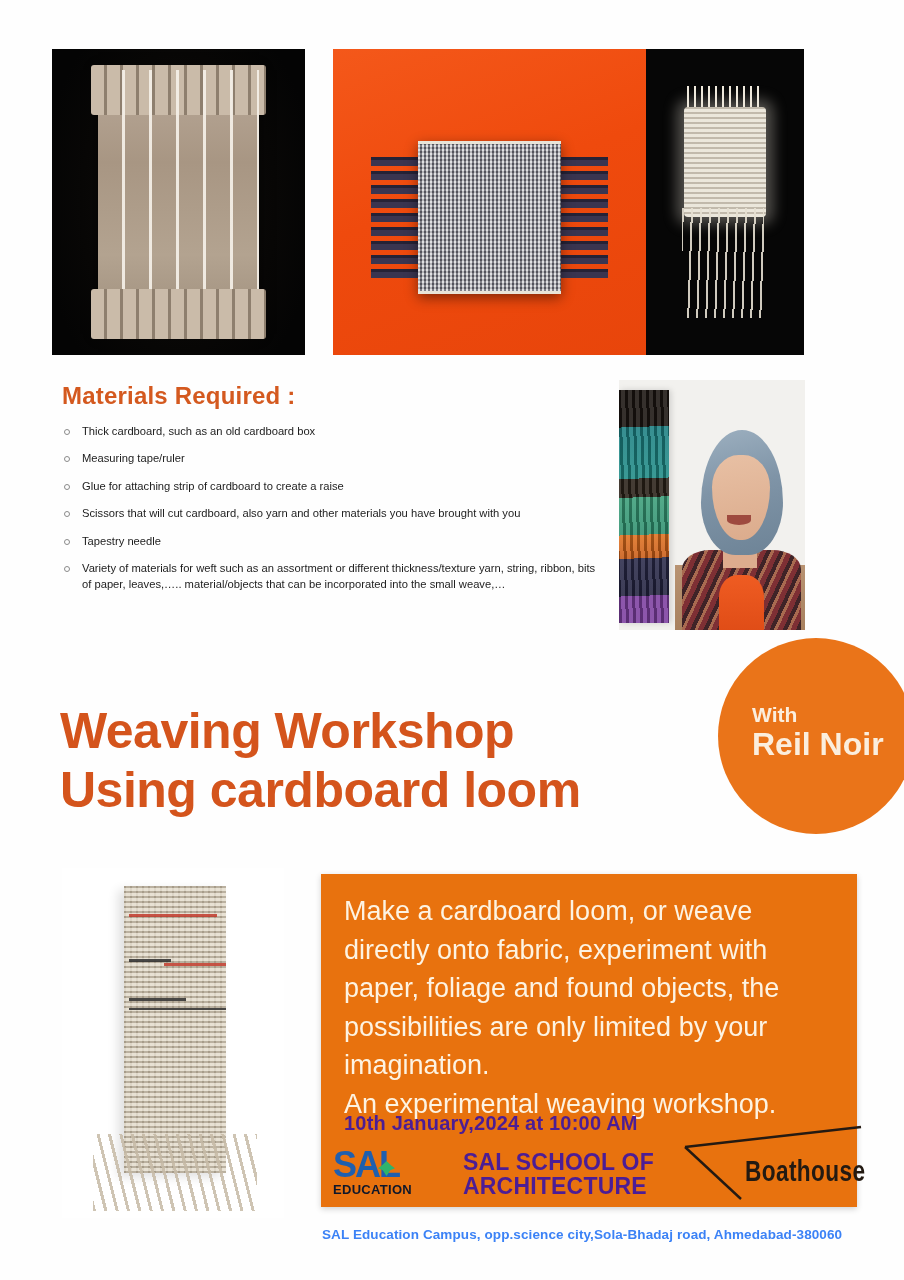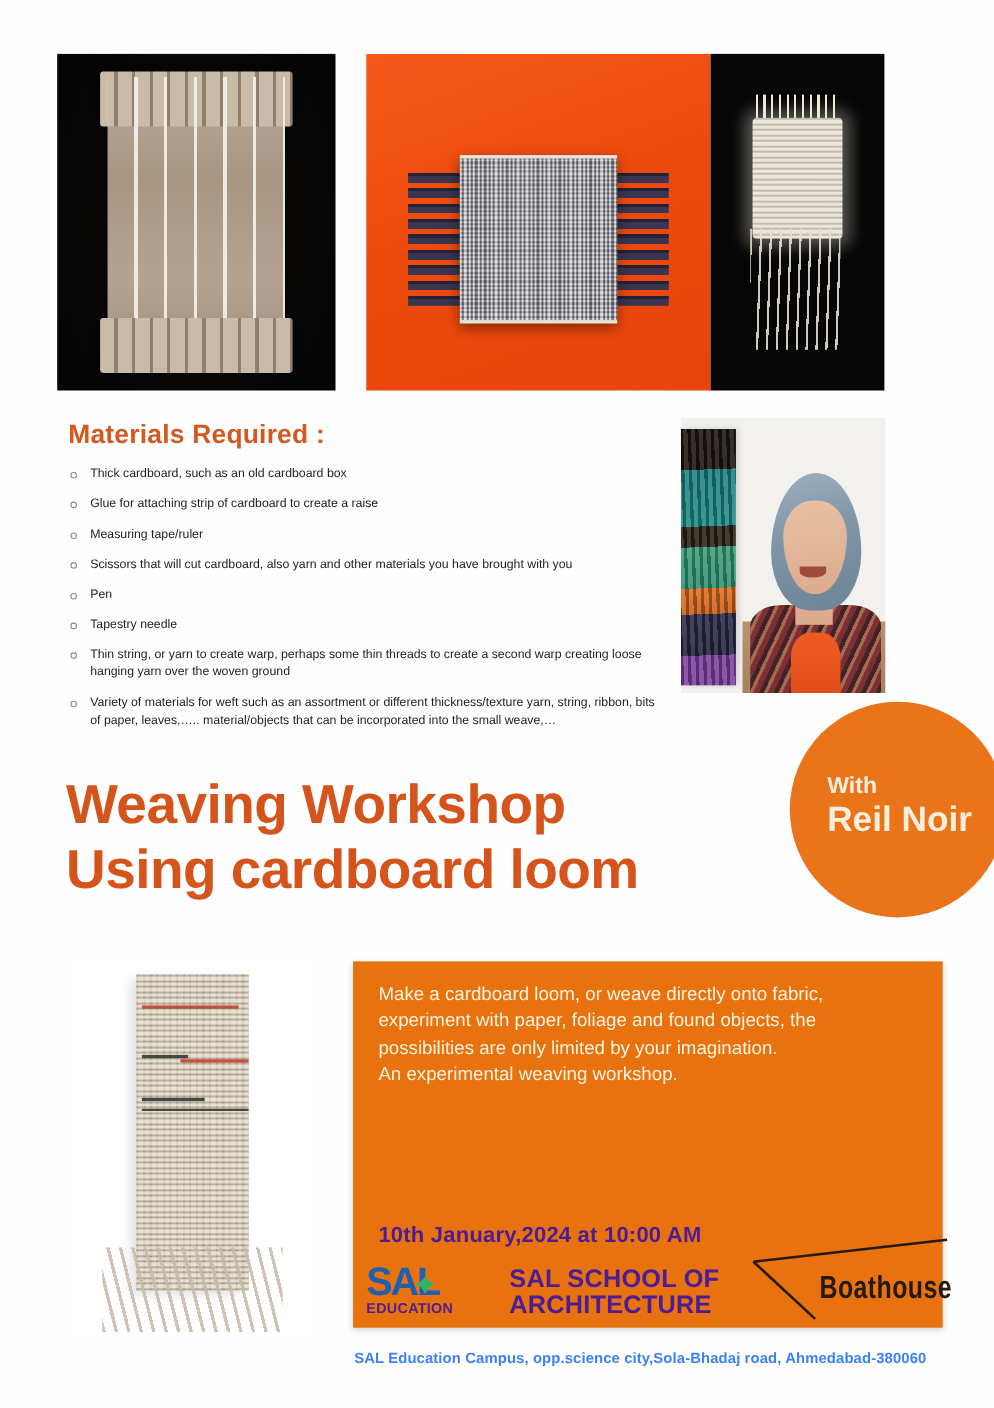--- a/index.html
+++ b/index.html
@@ -306,21 +306,21 @@
     left: 321px; top: 874px;
     width: 536px; height: 333px;
     background: #e8720e;
     box-shadow: 0 2px 6px rgba(0,0,0,.18);
   }
   .ob-desc {
     position: absolute;
     left: 23px; top: 18px;
     width: 478px;
     color: #fdf3e2;
-    font-size: 17px;
+    font-size: 27px;
     line-height: 1.43;
   }
   .ob-desc .sentence2 { display: block; }
   .ob-date {
     position: absolute;
     left: 23px; top: 238px;
     color: #4c1d95;
     font-size: 20px;
     font-weight: bold;
     letter-spacing: .2px;
@@ -348,21 +348,21 @@
   .sal-leaf {
     position: absolute;
     left: 45px; top: 12px;
     width: 17px; height: 15px;
     background: #2fb36b;
     clip-path: polygon(50% 0%, 78% 30%, 100% 48%, 72% 62%, 50% 100%, 28% 62%, 0% 48%, 22% 30%);
   }
   .sal-edu {
     font-size: 13px;
     font-weight: bold;
-    color: #4c1d95;
+    color: #0f172a;
     letter-spacing: .3px;
     margin-top: 1px;
   }
   .sal-school {
     position: absolute;
     left: 130px; top: 15px;
     font-size: 23px;
     font-weight: bold;
     color: #4c1d95;
     line-height: 1.05;
@@ -418,26 +418,24 @@
   <div class="photo-white-weave">
     <div class="ww-top"></div>
     <div class="ww-body"></div>
     <div class="ww-tails"></div>
   </div>
 
   <div class="materials">
     <div class="materials-heading">Materials Required :</div>
     <ul class="mat-list">
       <li class="mat-item">Thick cardboard, such as an old cardboard box</li>
+      <li class="mat-item">Measuring tape/ruler</li>
       <li class="mat-item">Glue for attaching strip of cardboard to create a raise</li>
-      <li class="mat-item">Measuring tape/ruler</li>
       <li class="mat-item">Scissors that will cut cardboard, also yarn and other materials you have brought with you</li>
-      <li class="mat-item">Pen</li>
       <li class="mat-item">Tapestry needle</li>
-      <li class="mat-item">Thin string, or yarn to create warp,  perhaps some thin threads to create a second warp creating loose hanging yarn over the woven ground</li>
       <li class="mat-item tight">Variety of materials for weft such as an assortment or different thickness/texture yarn, string, ribbon, bits of paper, leaves,….. material/objects that can be incorporated into the small weave,…</li>
     </ul>
   </div>
 
   <div class="portrait">
     <div class="p-artwork"></div>
     <div class="p-wallwood"></div>
     <div class="p-body"></div>
     <div class="p-shirt"></div>
     <div class="p-neck"></div>

